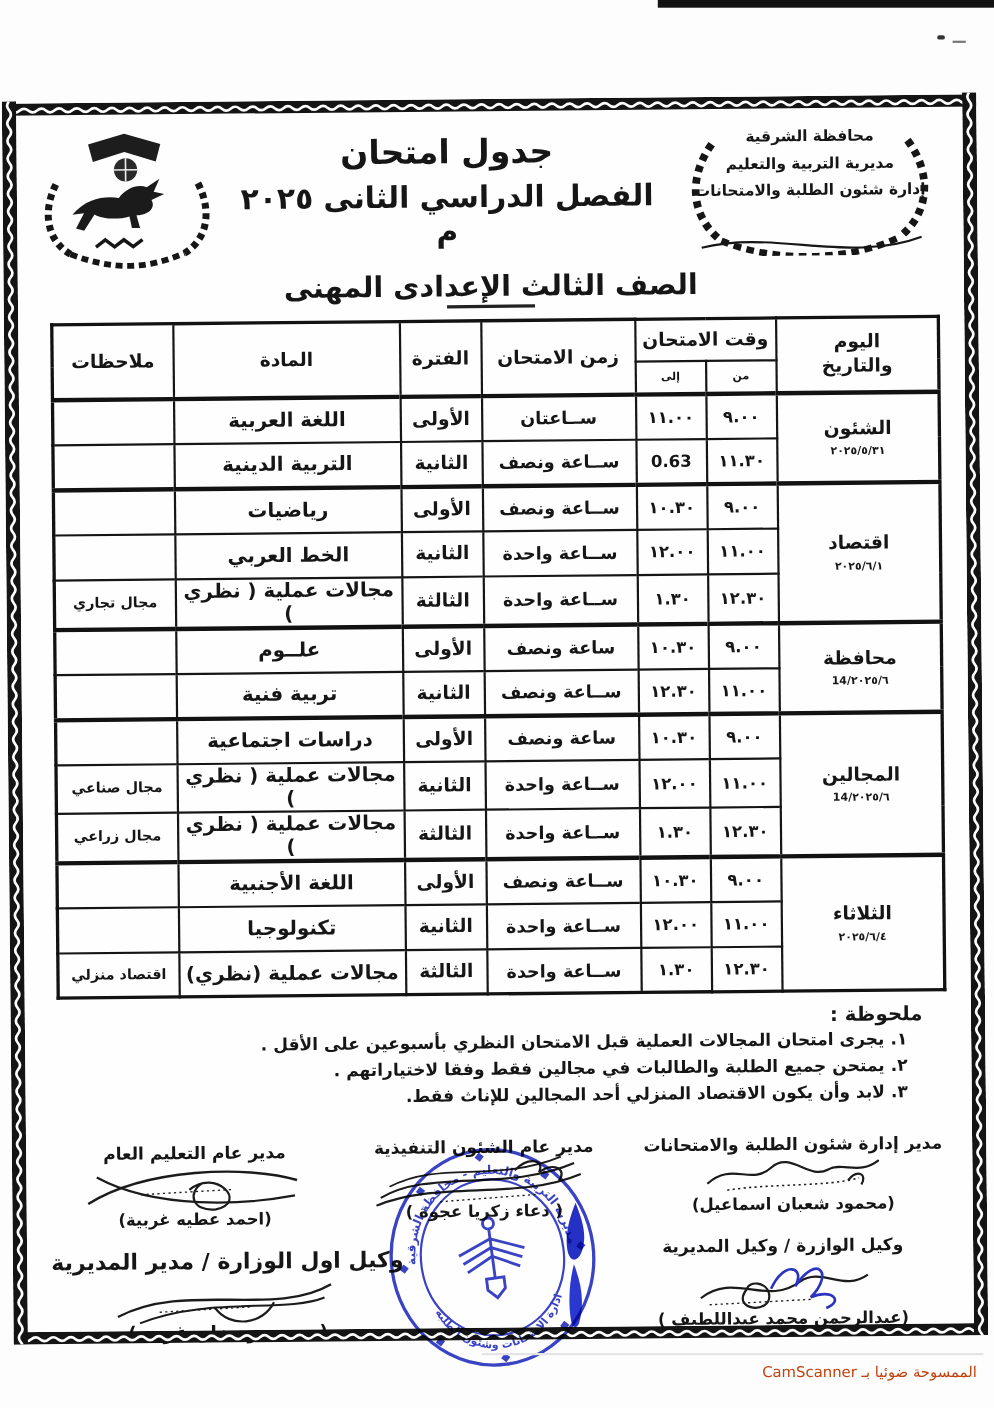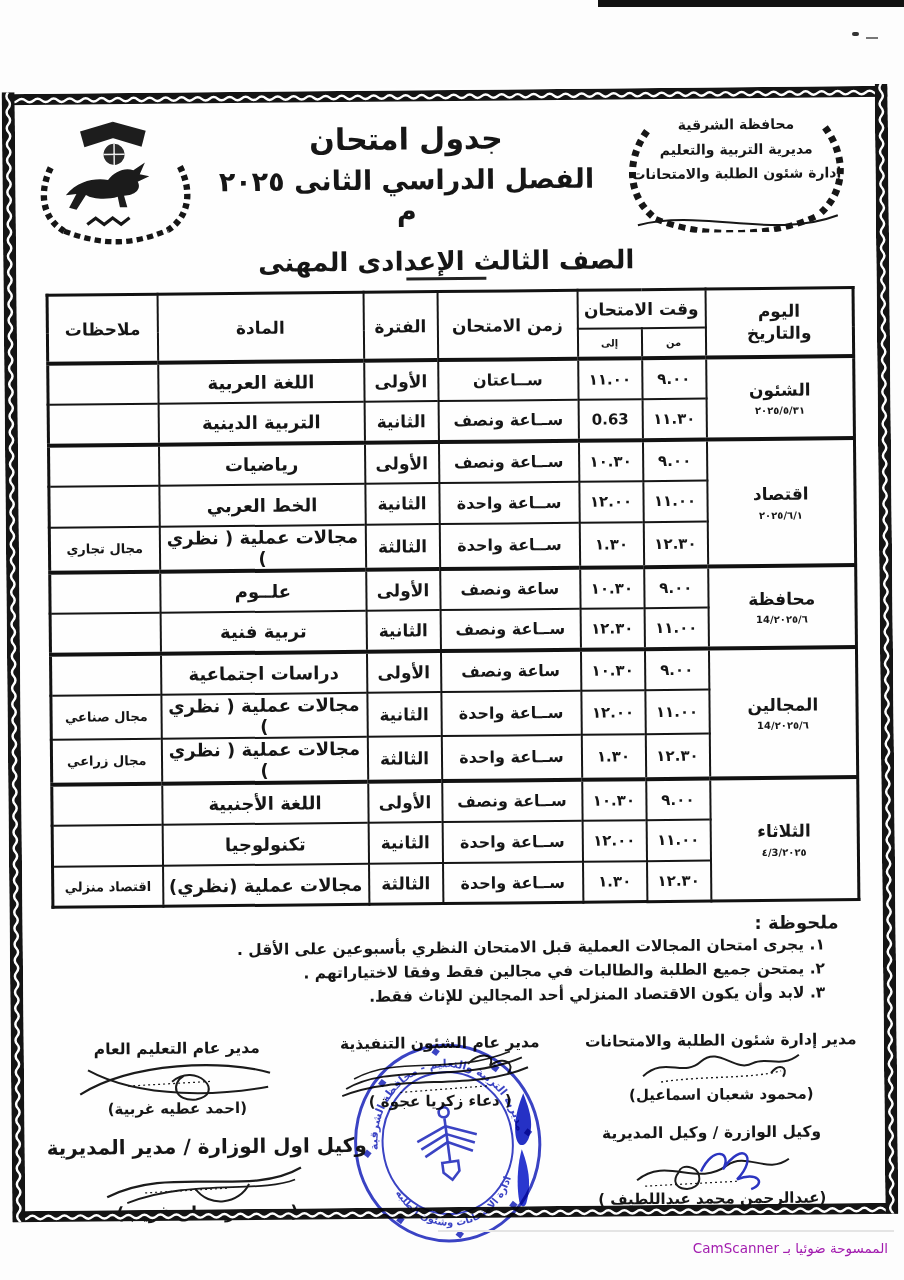--- a/index.html
+++ b/index.html
@@ -4,21 +4,21 @@
 <style>
   * { box-sizing: border-box; margin: 0; padding: 0; }
   html,body { width:904px; height:1280px; overflow:hidden; }
   body { background:#fdfdfd; font-family:"DejaVu Sans", sans-serif; color:#161616; position:relative; }
 
   
   .topbar { position:absolute; top:0; left:598px; width:306px; height:7px; background:#121212; }
   .speck1 { position:absolute; top:32px; left:852px; width:7px; height:4px; background:#333; border-radius:2px; }
   .speck2 { position:absolute; top:37px; left:866px; width:12px; height:2px; background:#777; }
   .scanline { position:absolute; top:1230px; left:438px; width:456px; height:2px; background:#e4e4e4; }
-  .camscan { position:absolute; top:1240px; right:16px; color:#a21caf; font-size:13.5px; }
+  .camscan { position:absolute; top:1240px; right:16px; color:#c2410c; font-size:13.5px; }
 
   
   .sheet { position:absolute; left:7px; top:88px; width:886px; height:1130px; background:#fefefe; transform:rotate(-0.55deg); }
   .edge { position:absolute; z-index:3; overflow:hidden; }
   .edge-t { left:0; right:0; top:0; height:13px; }
   .edge-b { left:0; right:0; bottom:0; height:13px; }
   .edge-l { left:0; top:0; bottom:0; width:13px; }
   .edge-r { right:0; top:0; bottom:0; width:13px; }
 
   .content { position:absolute; inset:13px; padding:6px 10px 0 10px; }
@@ -258,21 +258,21 @@
             <td class="time">١٢.٣٠</td>
             <td class="time">١.٣٠</td>
             <td class="dur">ســاعة واحدة</td>
             <td class="period">الثالثة</td>
             <td class="subject">مجالات عملية ( نظري )</td>
             <td class="note">مجال زراعي</td>
           </tr>
           <tr class="grp">
             <td rowspan="3" class="day">
               <div>الثلاثاء</div>
-              <div class="date">٢٠٢٥/3/٤</div>
+              <div class="date">٢٠٢٥/٦/٤</div>
             </td>
             <td class="time">٩.٠٠</td>
             <td class="time">١٠.٣٠</td>
             <td class="dur">ســاعة ونصف</td>
             <td class="period">الأولى</td>
             <td class="subject">اللغة الأجنبية</td>
             <td class="note"></td>
           </tr>
           <tr>
             <td class="time">١١.٠٠</td>

